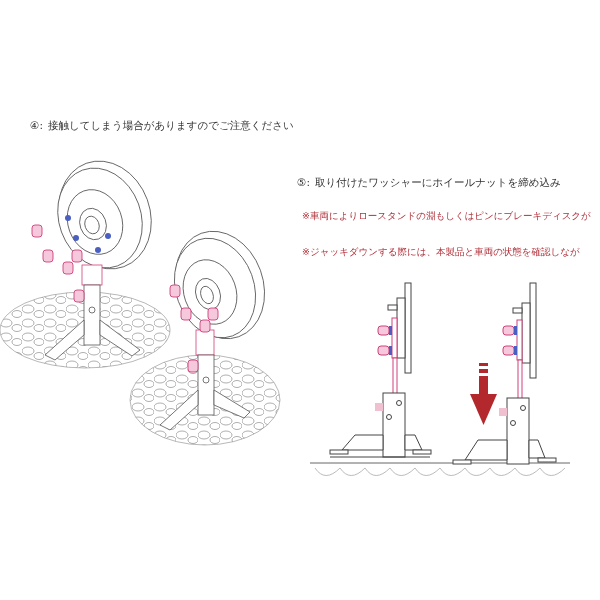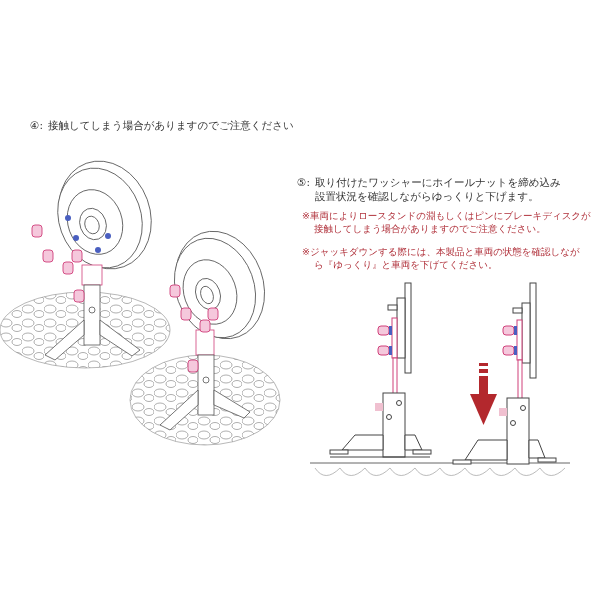--- a/index.html
+++ b/index.html
@@ -14,30 +14,27 @@
 </style>
 </head>
 <body>
 
 <div class="step" style="left:30px; top:118px;">
   <span class="num">④:</span><span>接触してしまう場合がありますのでご注意ください</span>
 </div>
 
 <div class="step" style="left:297px; top:175px;">
   <span class="num">⑤:</span><span>取り付けたワッシャーにホイールナットを締め込み</span>
-  <span class="line2">設置状況を確認しながらゆっくりと下げます。</span>
 </div>
 
 <div class="note" style="left:302px; top:209px;">
   <span>※</span><span>車両によりロースタンドの淵もしくはピンにブレーキディスクが</span>
-  <span class="cont">接触してしまう場合がありますのでご注意ください。</span>
 </div>
 <div class="note" style="left:302px; top:245px;">
   <span>※</span><span>ジャッキダウンする際には、本製品と車両の状態を確認しなが</span>
-  <span class="cont">ら『ゆっくり』と車両を下げてください。</span>
 </div>
 
 <svg style="left:0; top:150px;" width="290" height="330" viewBox="0 0 290 330">
   <defs>
     <pattern id="stones" width="22" height="14" patternUnits="userSpaceOnUse">
       <ellipse cx="6" cy="5" rx="6" ry="4" fill="none" stroke="#777" stroke-width="0.6"></ellipse>
       <ellipse cx="17" cy="10" rx="5" ry="3.5" fill="none" stroke="#777" stroke-width="0.6"></ellipse>
     </pattern>
   </defs>
 

